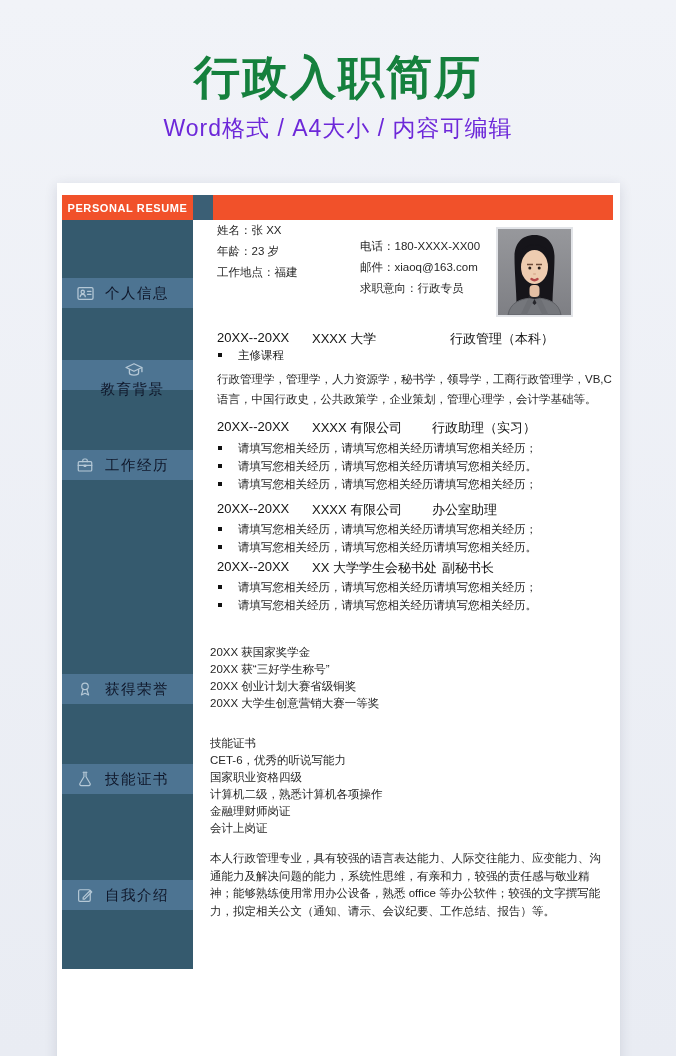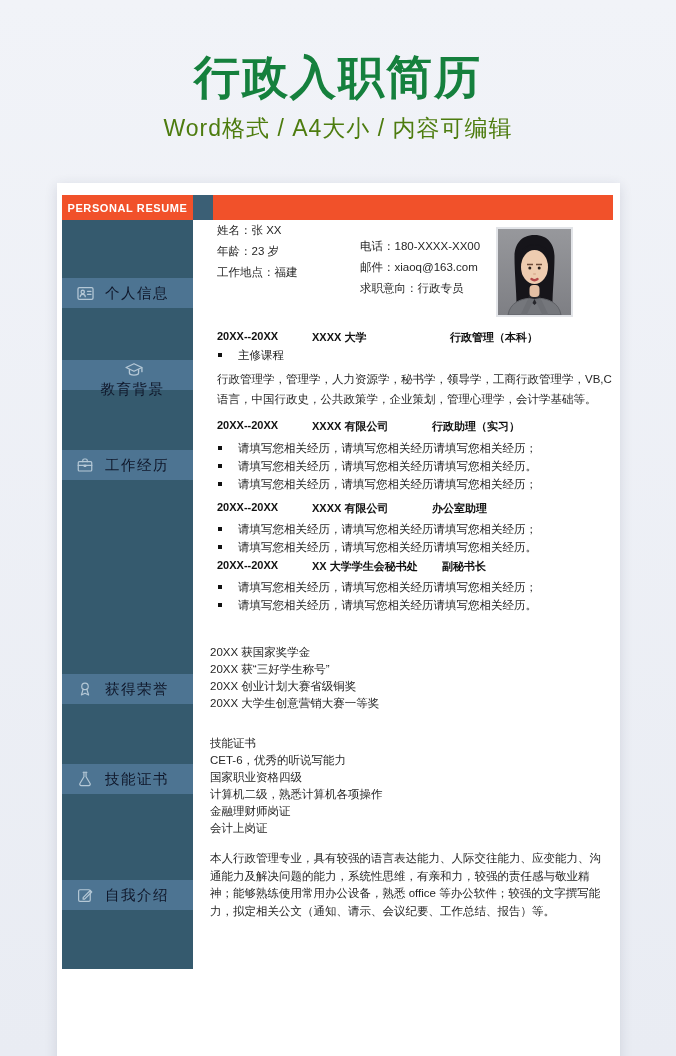--- a/index.html
+++ b/index.html
@@ -11,21 +11,21 @@
   }
   .stage{position:relative;width:676px;height:1056px;}
 
   
   .hero{position:absolute;top:0;left:0;width:676px;text-align:center;}
   .hero-title{
     margin:52px 0 0 0;font-size:46px;line-height:1.1;font-weight:900;
     color:#15803d;letter-spacing:2px;
   }
   .hero-sub{
-    margin-top:10px;font-size:23px;color:#4d7c0f;letter-spacing:1px;font-weight:400;
+    margin-top:10px;font-size:23px;color:#6d28d9;letter-spacing:1px;font-weight:400;
   }
 
   
   .page{
     position:absolute;left:57px;top:183px;width:563px;height:940px;
     background:#ffffff;box-shadow:0 3px 12px rgba(40,50,80,.14);
   }
 
   
   .tab{position:absolute;left:5px;top:12px;width:131px;height:25px;background:var(--orange);
@@ -43,21 +43,21 @@
         display:flex;align-items:center;}
   .band .icn{width:20px;height:20px;margin-left:13px;flex:0 0 20px;display:flex;align-items:center;justify-content:center;}
   .band .lbl{margin-left:10px;font-size:14.5px;color:#0f172a;letter-spacing:1.5px;}
   .band-0{top:58px;}  .band-1{top:140px;flex-direction:column;} .band-2{top:230px;}
   .band-3{top:454px;} .band-4{top:544px;} .band-5{top:660px;}
   .icn svg{stroke:#b5c8d6;fill:none;stroke-width:1.6;stroke-linecap:round;stroke-linejoin:round;}
 
   
   .content{position:absolute;left:0;top:0;width:563px;height:792px;font-size:11.5px;color:#262626;}
   .abs{position:absolute;}
-  .row-head{display:flex;font-weight:700;color:#111;font-size:11px;white-space:nowrap;}
+  .row-head{display:flex;font-weight:400;color:#111;font-size:13px;white-space:nowrap;}
   .rh-period{width:95px;}
   .rh-org-edu{width:138px;}
   .rh-org-w1{width:120px;} .rh-org-w2{width:120px;} .rh-org-w3{width:130px;}
   .bullets{display:flex;flex-direction:column;}
   .b-row{display:flex;align-items:flex-start;line-height:18px;}
   .sq{flex:0 0 4px;width:4px;height:4px;background:#111;margin:7px 16px 0 1px;}
   .list{line-height:17px;}
   .para{line-height:20px;}
 
   

